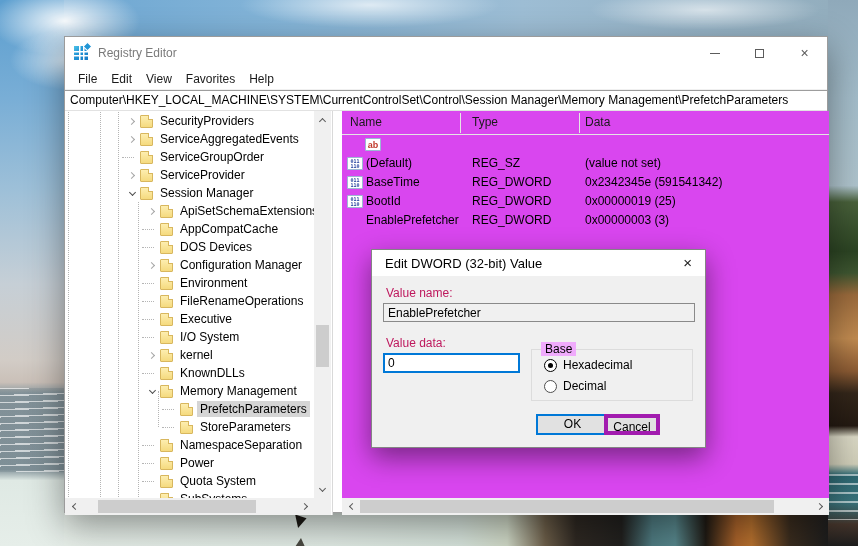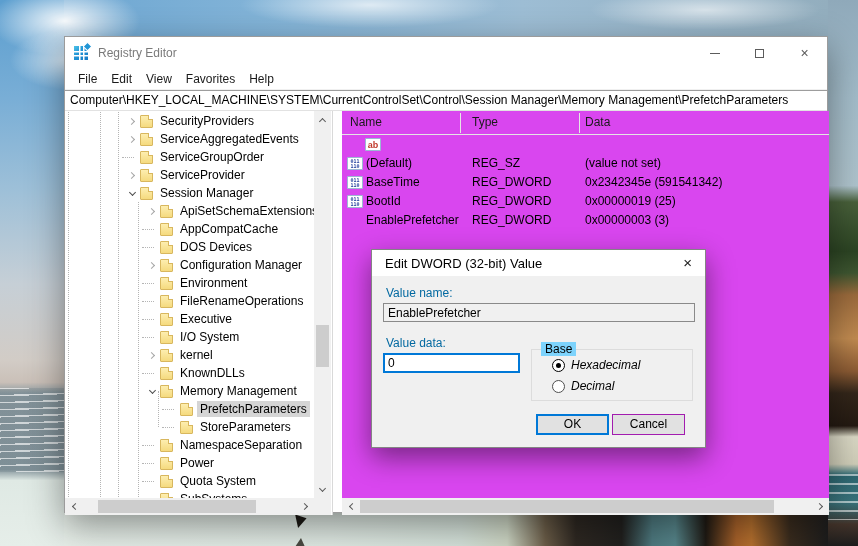--- a/index.html
+++ b/index.html
@@ -114,40 +114,40 @@
     border:1px solid #9cb8d4; border-radius:1px; overflow:hidden; text-align:center; }
   .reg-ic.str { color:#c0392b; font:bold 9px/12px "Liberation Sans",sans-serif;margin-left:18px; }
   .reg-ic.dw { color:#2946a0; font:bold 5px/5px "DejaVu Sans Mono",monospace; padding-top:1px; letter-spacing:0; }
 
   
   .dialog { position:absolute; left:371px; top:249px; width:335px; height:199px; background:#f0f0f0;
     border:1px solid #848484; box-shadow:0 10px 26px rgba(0,0,0,.45); }
   .dlg-title { position:relative; height:26px; background:#fff; }
   .dlg-title-text { position:absolute; left:13px; top:6px; font-size:13px; color:#000; }
   .dlg-close { position:absolute; right:10px; top:4px; font-size:15px; color:#1a1a1a; padding:0 3px; }
-  .dlg-label { position:absolute; font-size:12px; color:#0369a1; }
+  .dlg-label { position:absolute; font-size:12px; color:#be185d; }
   .lbl-name { left:14px; top:36px; }
   .inp-name { position:absolute; left:11px; top:53px; width:312px; height:19px; background:#f0f0f0;
     border:1px solid #8a8a8a; font:12px "Liberation Sans",sans-serif; color:#000; padding:1px 4px; }
   .lbl-data { left:14px; top:86px; }
   .inp-data { position:absolute; left:11px; top:103px; width:137px; height:20px; background:#fff;
     border:2px solid #0078d7; font:12px "Liberation Sans",sans-serif; color:#000; padding:1px 3px; outline:none; }
   .groupbox { position:absolute; left:159px; top:99px; width:162px; height:52px; border:1px solid #dcdcdc; }
-  .gb-label { position:absolute; left:9px; top:-8px; background:#7dd3fc; padding:0 4px; font-size:12px; }
-  .radio-row { position:absolute; left:20px; display:flex; align-items:center;font-style:italic; }
+  .gb-label { position:absolute; left:9px; top:-8px; background:#f0abfc; padding:0 4px; font-size:12px; }
+  .radio-row { position:absolute; left:12px; display:flex; align-items:center; }
   .rr1{ top:8px; } .rr2{ top:29px; }
   .radio { width:13px; height:13px; border-radius:50%; border:1px solid #4f4f4f; background:#fff;
     margin-right:6px; position:relative; }
   .radio.checked { border-color:#000; }
   .radio.checked::after { content:""; position:absolute; left:3px; top:3px; width:5px; height:5px;
     border-radius:50%; background:#000; }
   .radio-label { font-size:12px; }
   .btn { position:absolute; height:21px; background:#e1e1e1; text-align:center; font:12px/19px "Liberation Sans",sans-serif; }
   .btn-ok { left:164px; top:164px; width:73px; border:2px solid #0078d7; line-height:17px; }
-  .btn-cancel { left:240px; top:164px; width:73px; border:1px solid #a21caf; }
+  .btn-cancel { left:232px; top:164px; width:56px; border:4px solid #a21caf; }
 </style>
 </head>
 <body>
 
 <div class="desktop">
 
   <div class="bg-left"></div>
   <div class="bg-left-waves"></div>
   <div class="bg-top"></div>
   <div class="cloud" style="left:-10px; top:-14px; width:150px; height:70px;"></div>

